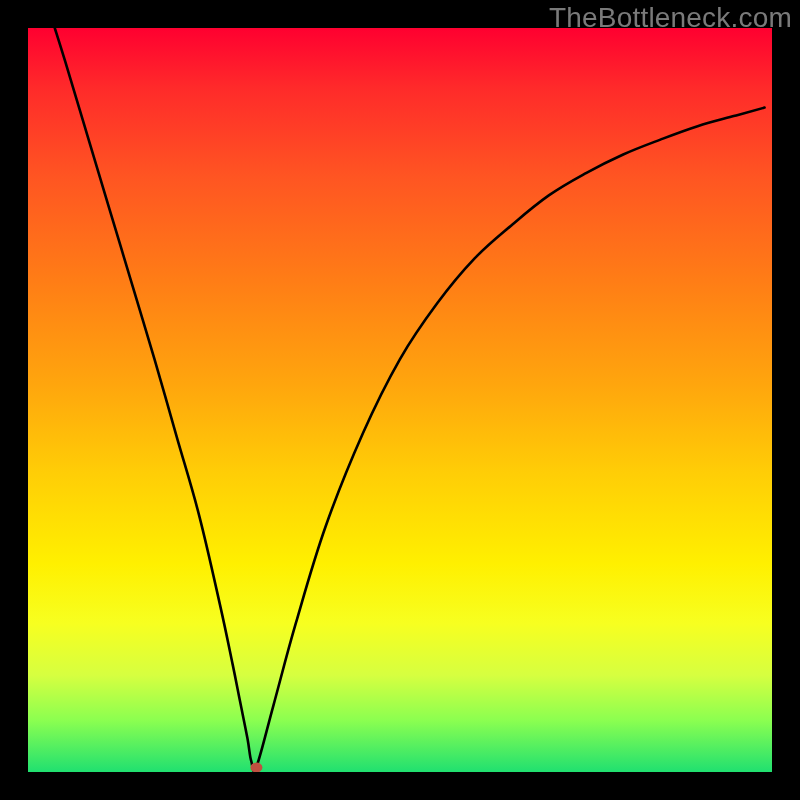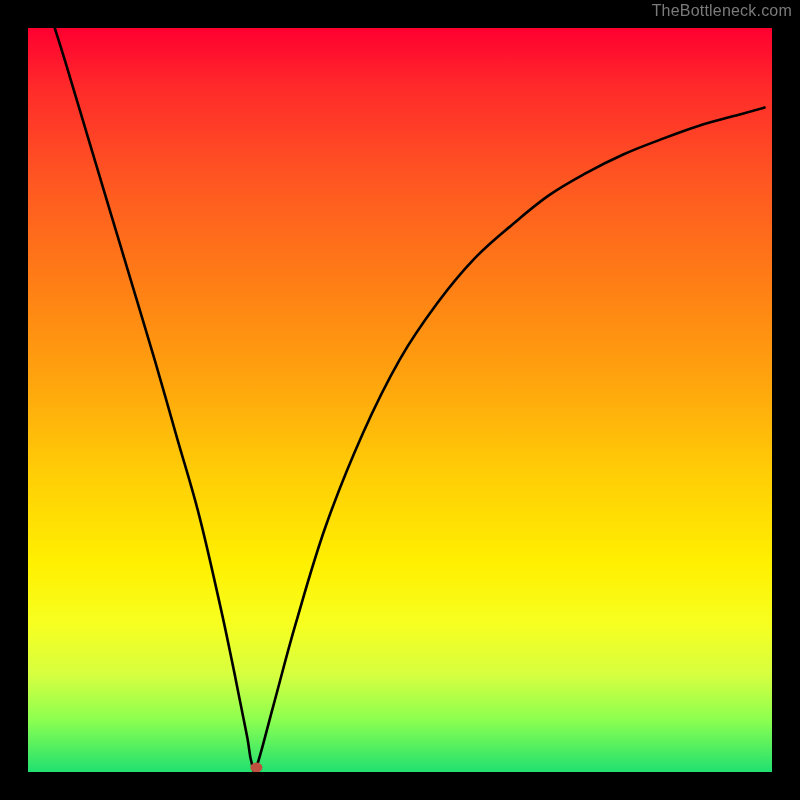--- a/index.html
+++ b/index.html
@@ -54,21 +54,21 @@
     stroke-linejoin: round;
   }
   .marker {
     fill: #c05040;
   }
   .watermark {
     position: absolute;
     top: 2px;
     right: 8px;
     color: #7a7a7a;
-    font-size: 16px;
+    font-size: 28px;
     font-weight: 400;
     letter-spacing: 0.2px;
     user-select: none;
     margin-left: 36px;
   }
 </style>
 </head>
 <body>
 
 <div class="chart-container">

